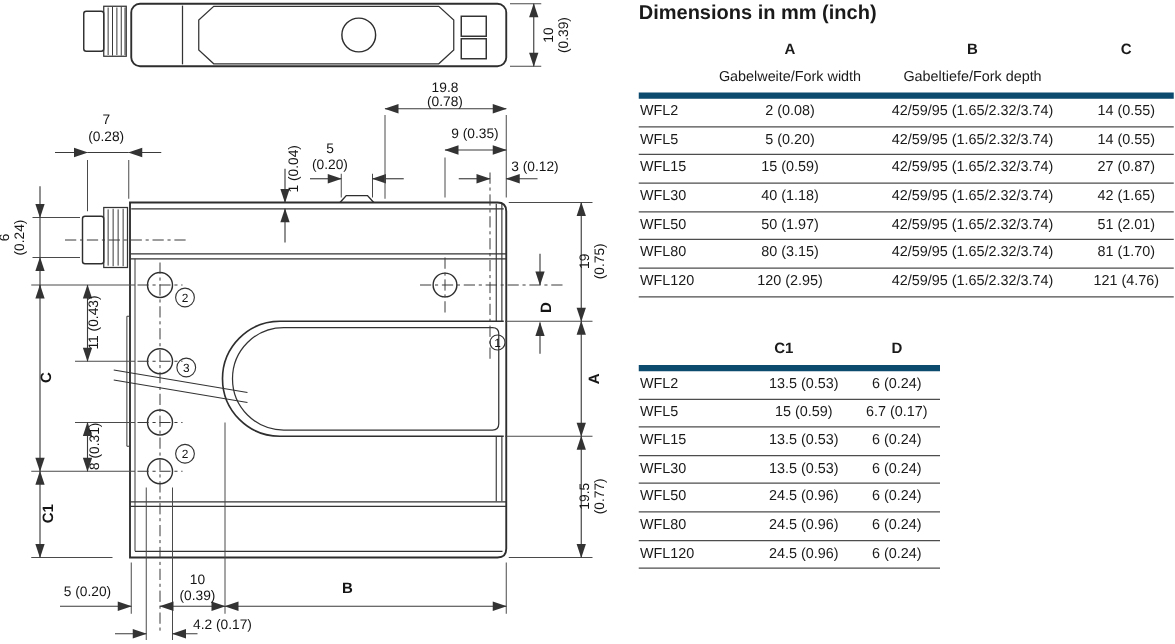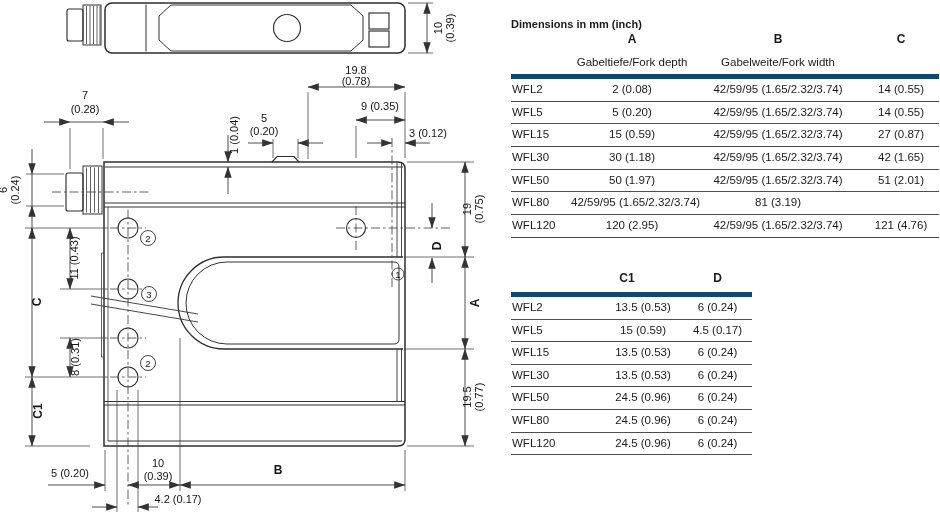--- a/index.html
+++ b/index.html
@@ -13,21 +13,21 @@
   .o13{fill:none;stroke:#2e2e2e;stroke-width:1.3;}
   .o12{fill:none;stroke:#2e2e2e;stroke-width:1.15;}
   .o10{fill:none;stroke:#333;stroke-width:1;}
   .o09{fill:none;stroke:#333;stroke-width:.9;}
   .o08{fill:none;stroke:#3a3a3a;stroke-width:.8;}
   .dim{fill:none;stroke:#3a3a3a;stroke-width:.9;}
   .ext{fill:none;stroke:#4a4a4a;stroke-width:.8;}
   .cl{fill:none;stroke:#3a3a3a;stroke-width:.8;stroke-dasharray:9 3 2.5 3;}
   #arw path{fill:#333;}
 
-  .ttl{position:absolute;left:511px;top:18px;font-size:11px;font-weight:bold;white-space:nowrap;}
+  .ttl{position:absolute;left:511px;top:2px;font-size:16px;font-weight:bold;white-space:nowrap;}
   .tbl{position:absolute;font-size:11.5px;}
   #t1{left:511px;top:28px;width:428px;}
   #t2{left:511px;top:265px;width:241px;}
   .tr{display:grid;}
   #t1 .tr{grid-template-columns:60px 122px 170px 76px;}
   #t2 .tr{grid-template-columns:60px 112px 69px;}
   .td{white-space:nowrap;overflow:visible;}
   .head1{height:22px;line-height:22px;font-weight:bold;font-size:12px;}
   #t1 .head2{height:24px;line-height:24px;}
   #t2 .head1{height:27px;line-height:27px;}
@@ -229,22 +229,22 @@
 
   <div id="t1" class="tbl">
     <div class="tr head1">
       <span class="td c-model"></span>
       <span class="td c-mid">A</span>
       <span class="td c-mid">B</span>
       <span class="td c-mid">C</span>
     </div>
     <div class="tr head2">
       <span class="td c-model"></span>
+      <span class="td c-mid">Gabelweite/Fork width</span>
       <span class="td c-mid">Gabeltiefe/Fork depth</span>
-      <span class="td c-mid">Gabelweite/Fork width</span>
       <span class="td c-mid"></span>
     </div>
     <div class="tbody">
         <div class="tr">
         <span class="td c-model">WFL2</span>
         <span class="td c-mid">2 (0.08)</span>
         <span class="td c-mid">42/59/95 (1.65/2.32/3.74)</span>
         <span class="td c-mid">14 (0.55)</span>
       </div>
         <div class="tr">
@@ -254,34 +254,35 @@
         <span class="td c-mid">14 (0.55)</span>
       </div>
         <div class="tr">
         <span class="td c-model">WFL15</span>
         <span class="td c-mid">15 (0.59)</span>
         <span class="td c-mid">42/59/95 (1.65/2.32/3.74)</span>
         <span class="td c-mid">27 (0.87)</span>
       </div>
         <div class="tr">
         <span class="td c-model">WFL30</span>
-        <span class="td c-mid">30 (1.18)</span>
+        <span class="td c-mid">40 (1.18)</span>
         <span class="td c-mid">42/59/95 (1.65/2.32/3.74)</span>
         <span class="td c-mid">42 (1.65)</span>
       </div>
         <div class="tr">
         <span class="td c-model">WFL50</span>
         <span class="td c-mid">50 (1.97)</span>
         <span class="td c-mid">42/59/95 (1.65/2.32/3.74)</span>
         <span class="td c-mid">51 (2.01)</span>
       </div>
         <div class="tr">
         <span class="td c-model">WFL80</span>
-        <span class="td c-mid">42/59/95 (1.65/2.32/3.74)</span>
-        <span class="td c-mid">81 (3.19)</span>
+        <span class="td c-mid">80 (3.15)</span>
+        <span class="td c-mid">42/59/95 (1.65/2.32/3.74)</span>
+        <span class="td c-mid">81 (1.70)</span>
       </div>
         <div class="tr">
         <span class="td c-model">WFL120</span>
         <span class="td c-mid">120 (2.95)</span>
         <span class="td c-mid">42/59/95 (1.65/2.32/3.74)</span>
         <span class="td c-mid">121 (4.76)</span>
       </div>
       </div>
   </div>
 
@@ -293,21 +294,21 @@
     </div>
     <div class="tbody">
         <div class="tr">
         <span class="td c-model">WFL2</span>
         <span class="td c-c1">13.5 (0.53)</span>
         <span class="td c-mid">6 (0.24)</span>
       </div>
         <div class="tr">
         <span class="td c-model">WFL5</span>
         <span class="td c-c1">15 (0.59)</span>
-        <span class="td c-mid">4.5 (0.17)</span>
+        <span class="td c-mid">6.7 (0.17)</span>
       </div>
         <div class="tr">
         <span class="td c-model">WFL15</span>
         <span class="td c-c1">13.5 (0.53)</span>
         <span class="td c-mid">6 (0.24)</span>
       </div>
         <div class="tr">
         <span class="td c-model">WFL30</span>
         <span class="td c-c1">13.5 (0.53)</span>
         <span class="td c-mid">6 (0.24)</span>

